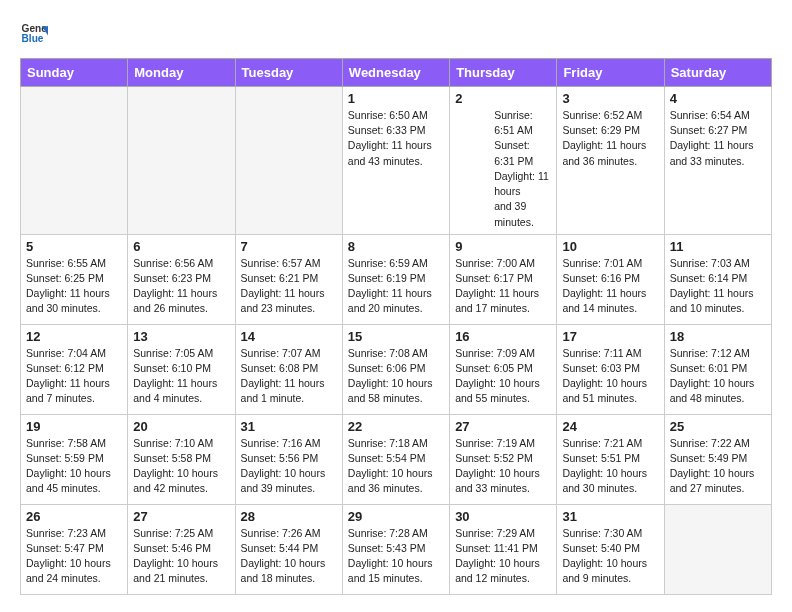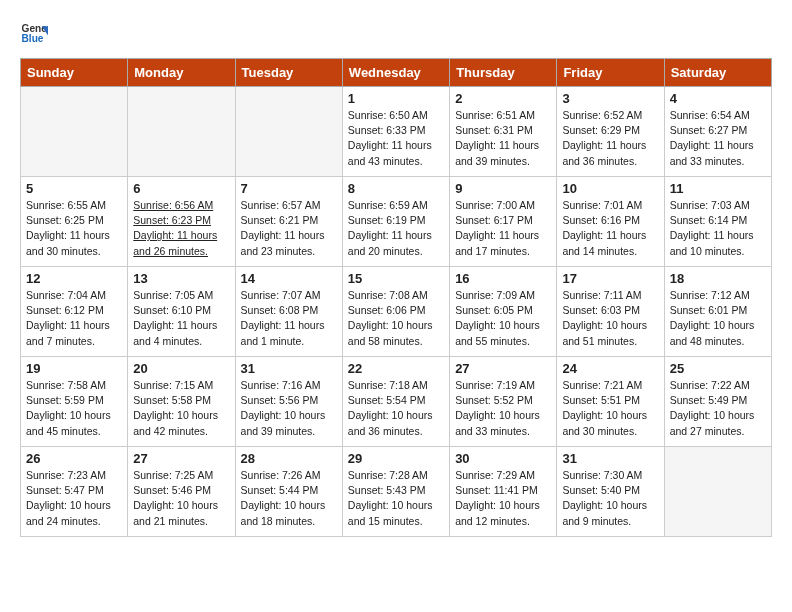--- a/index.html
+++ b/index.html
@@ -36,21 +36,21 @@
     .location-title {
       font-size: 16px;
       color: #444;
     }
     table {
       width: 100%;
       border-collapse: collapse;
       table-layout: fixed;
     }
     th {
-      background: #c2410c;
+      background: #8b5cf6;
       color: #fff;
       text-align: left;
       padding: 6px 6px;
       font-size: 13px;
       border: 1px solid #aaa;
     }
     td {
       vertical-align: top;
       border: 1px solid #ccc;
       padding: 4px 5px;
@@ -108,21 +108,21 @@
         <td class="shaded"></td>
         <td>
           <span class="day-num">1</span>
           <div class="day-info" style="white-space: pre-line;">Sunrise: 6:50 AM
 Sunset: 6:33 PM
 Daylight: 11 hours
 and 43 minutes.</div>
         </td>
         <td>
           <span class="day-num">2</span>
-          <div class="day-info" style="white-space: pre-line;">Sunrise: 6:51 AM
+          <div class="day-info" style="white-space: pre-line; margin-left: 39px;">Sunrise: 6:51 AM
 Sunset: 6:31 PM
 Daylight: 11 hours
 and 39 minutes.</div>
         </td>
         <td>
           <span class="day-num">3</span>
           <div class="day-info" style="white-space: pre-line;">Sunrise: 6:52 AM
 Sunset: 6:29 PM
 Daylight: 11 hours
 and 36 minutes.</div>
@@ -138,21 +138,21 @@
       <tr>
         <td>
           <span class="day-num">5</span>
           <div class="day-info" style="white-space: pre-line;">Sunrise: 6:55 AM
 Sunset: 6:25 PM
 Daylight: 11 hours
 and 30 minutes.</div>
         </td>
         <td>
           <span class="day-num">6</span>
-          <div class="day-info" style="white-space: pre-line; text-decoration: underline;">Sunrise: 6:56 AM
+          <div class="day-info" style="white-space: pre-line;">Sunrise: 6:56 AM
 Sunset: 6:23 PM
 Daylight: 11 hours
 and 26 minutes.</div>
         </td>
         <td>
           <span class="day-num">7</span>
           <div class="day-info" style="white-space: pre-line;">Sunrise: 6:57 AM
 Sunset: 6:21 PM
 Daylight: 11 hours
 and 23 minutes.</div>
@@ -240,21 +240,21 @@
       <tr>
         <td>
           <span class="day-num">19</span>
           <div class="day-info" style="white-space: pre-line;">Sunrise: 7:58 AM
 Sunset: 5:59 PM
 Daylight: 10 hours
 and 45 minutes.</div>
         </td>
         <td>
           <span class="day-num">20</span>
-          <div class="day-info" style="white-space: pre-line;">Sunrise: 7:15 AM
+          <div class="day-info" style="white-space: pre-line;">Sunrise: 7:10 AM
 Sunset: 5:58 PM
 Daylight: 10 hours
 and 42 minutes.</div>
         </td>
         <td>
           <span class="day-num">31</span>
           <div class="day-info" style="white-space: pre-line;">Sunrise: 7:16 AM
 Sunset: 5:56 PM
 Daylight: 10 hours
 and 39 minutes.</div>

